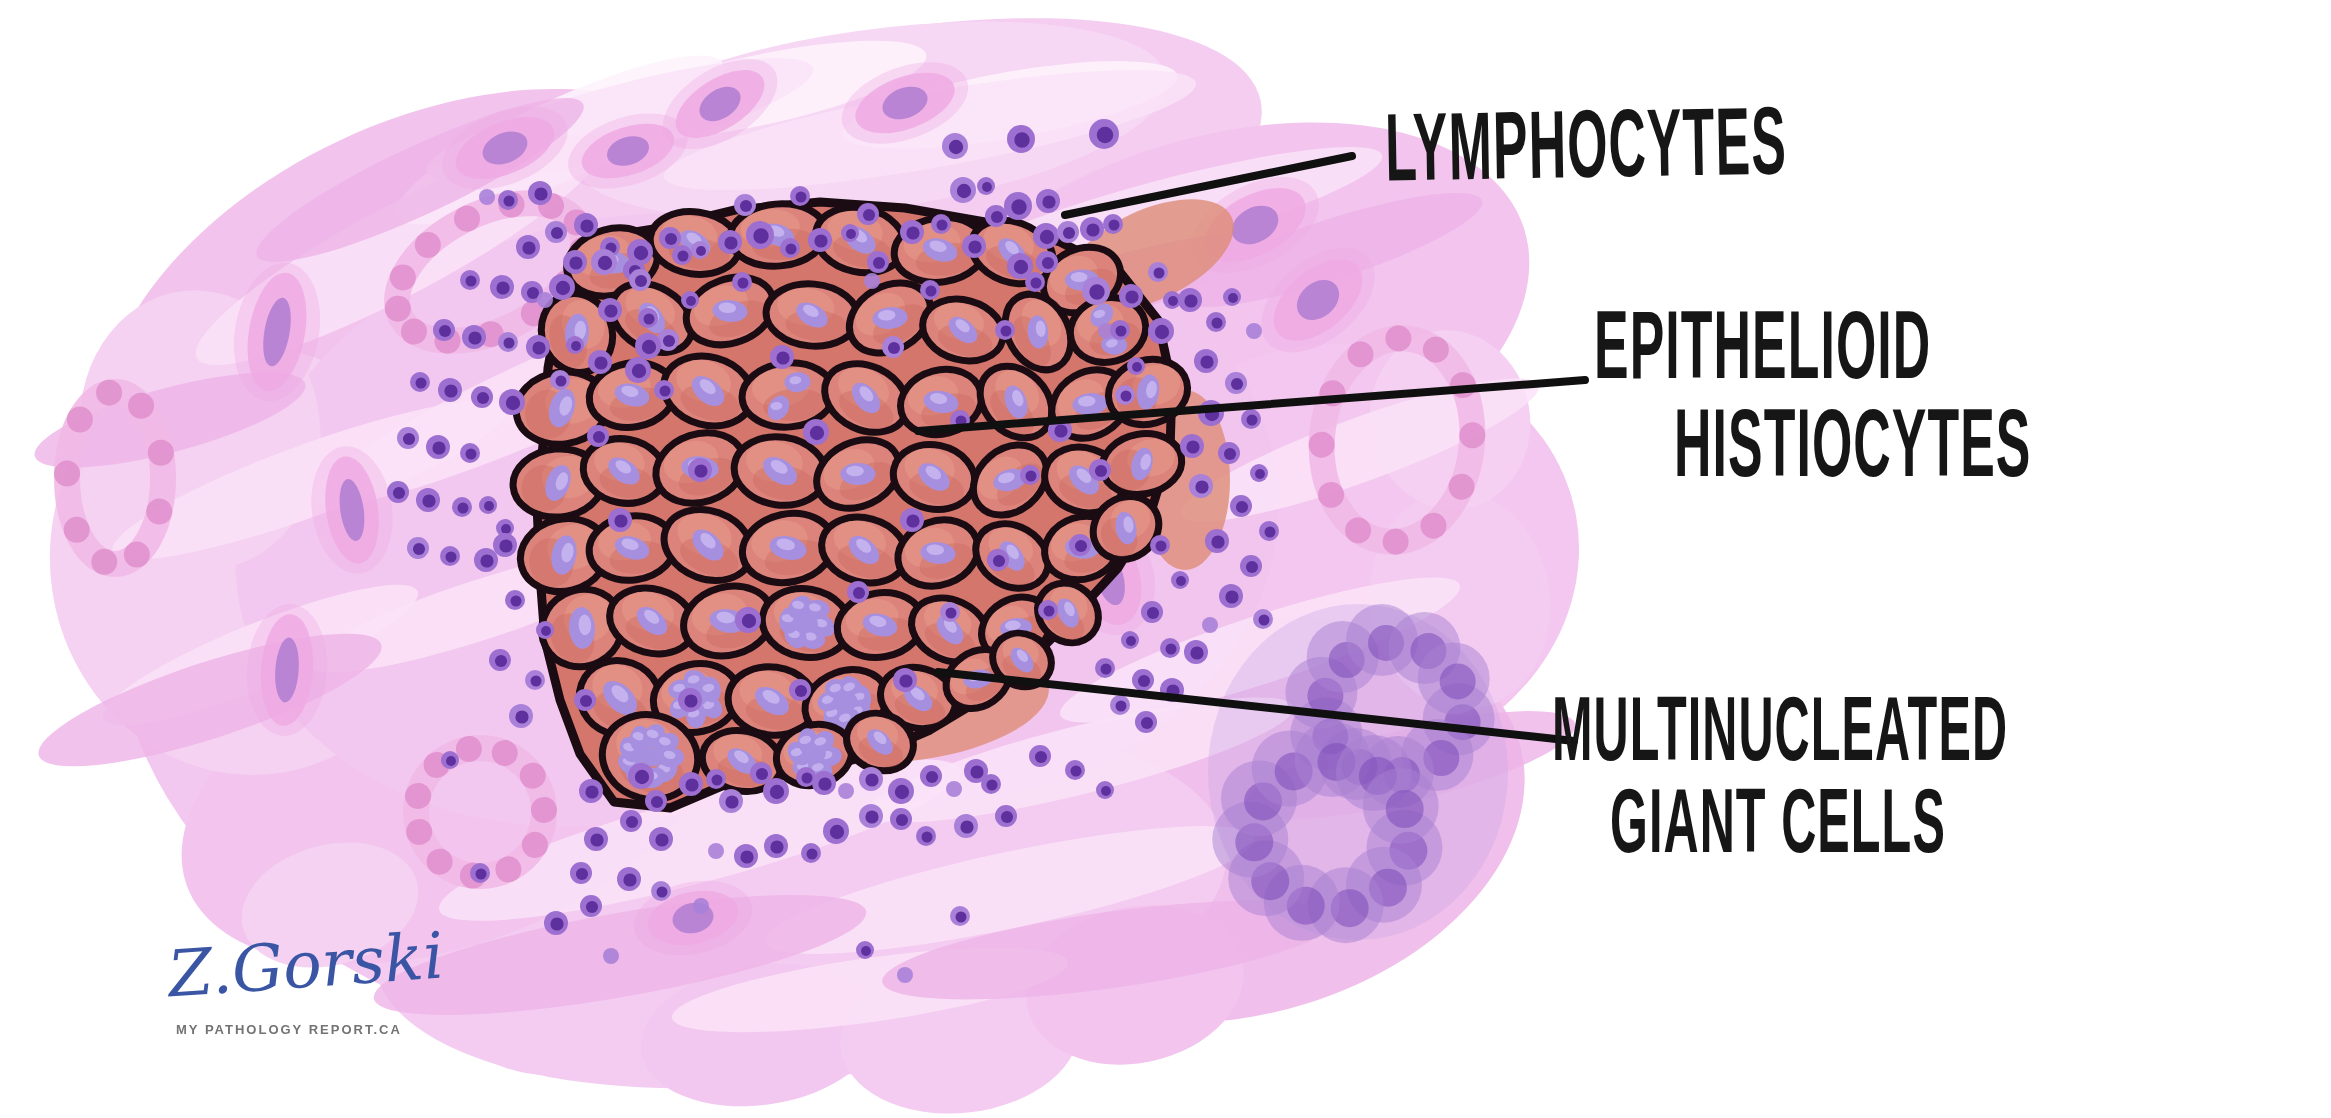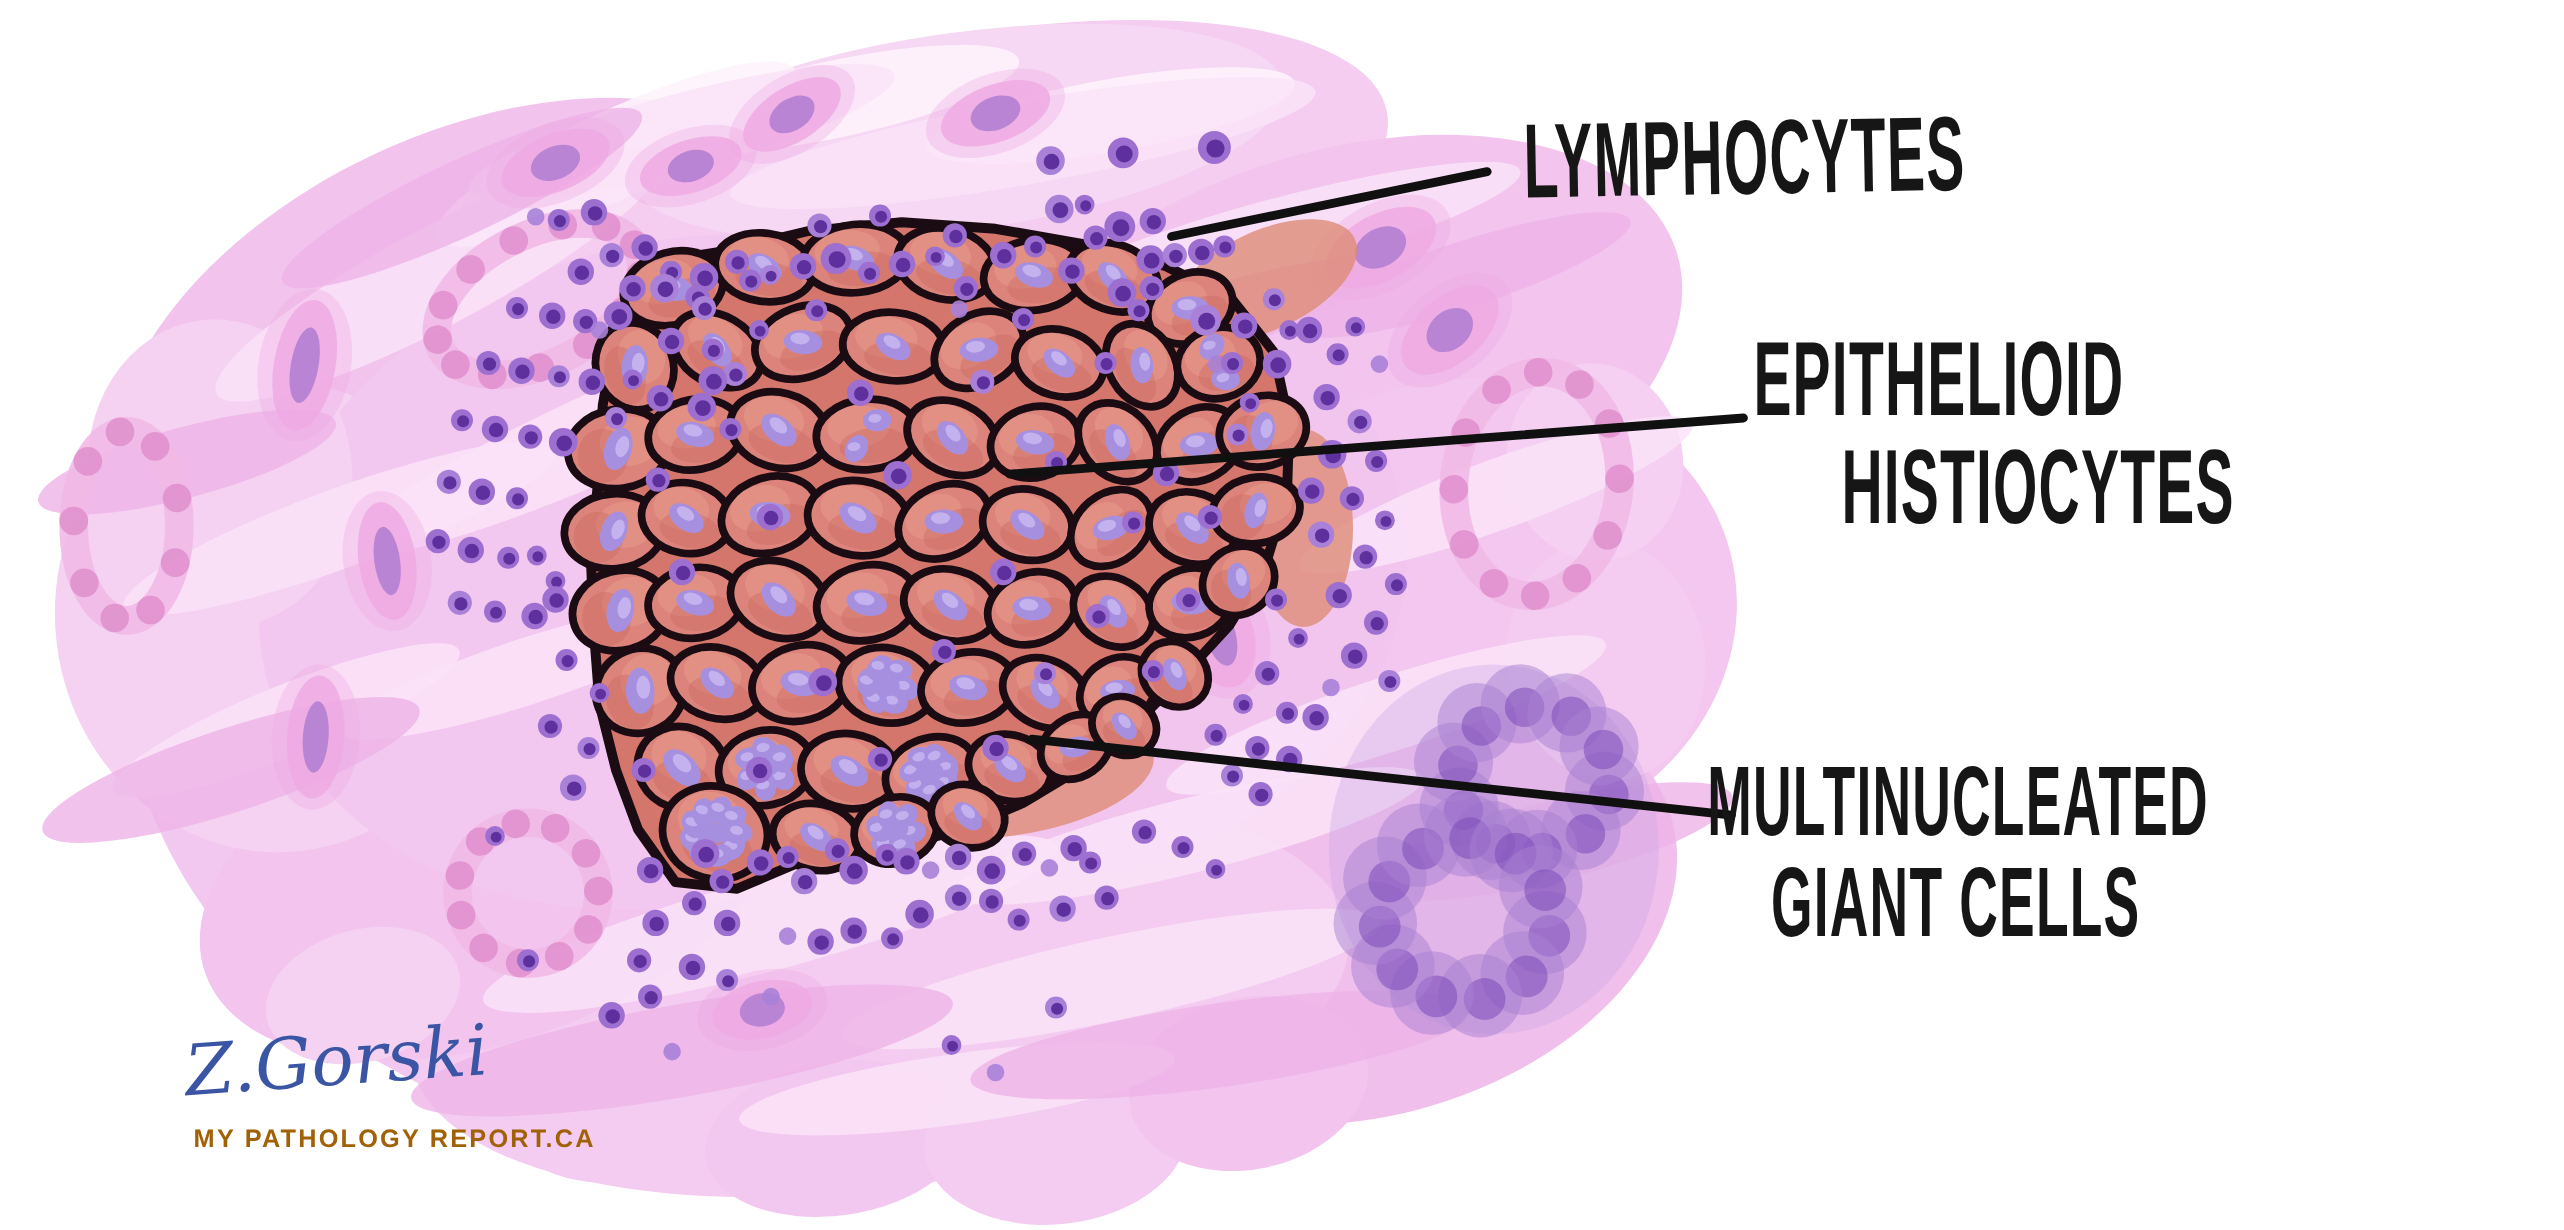--- a/index.html
+++ b/index.html
@@ -16,21 +16,21 @@
   #lbl-lymphocytes{left:1385px;top:92px;font-size:96px;transform:rotate(-1deg);}
   #lbl-epithelioid{left:1594px;top:296px;font-size:96px;}
   #lbl-giant{left:1552px;top:684px;font-size:90px;}
   .ind-epi{margin-left:80px;}
   .ind-giant{margin-left:58px;}
   .sig{
     position:absolute;left:168px;top:928px;color:#3a55a4;font-size:64px;
     font-family:"DejaVu Serif",serif;font-style:italic;transform:rotate(-4deg);
   }
   .site{
-    position:absolute;left:176px;top:1022px;color:#a16207;font-size:23px;
+    position:absolute;left:176px;top:1022px;color:#737373;font-size:13px;
     font-weight:bold;letter-spacing:2px;
   }
 </style>
 </head>
 <body>
 
 <div class="stage">
 
   <svg id="art" width="2331" height="1118" viewBox="0 0 2331 1118">
       <g>

